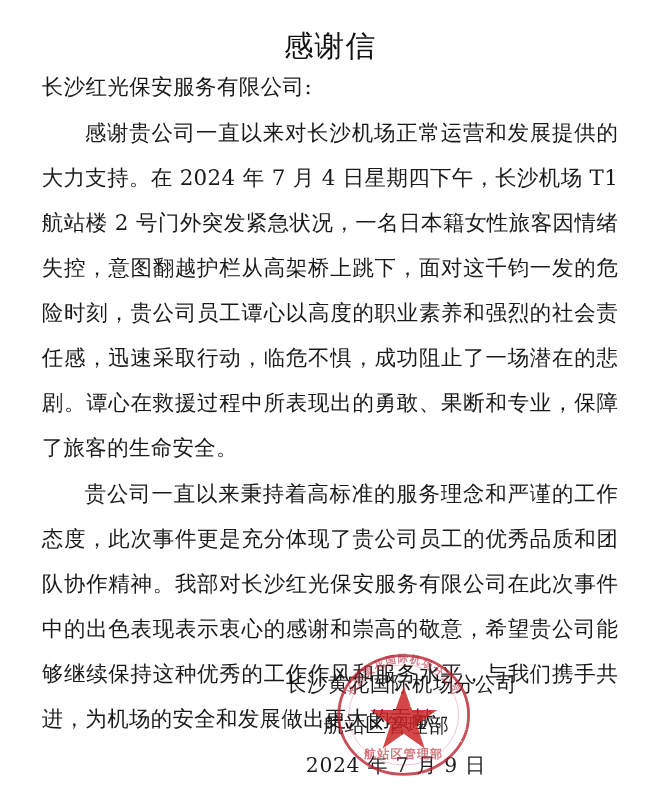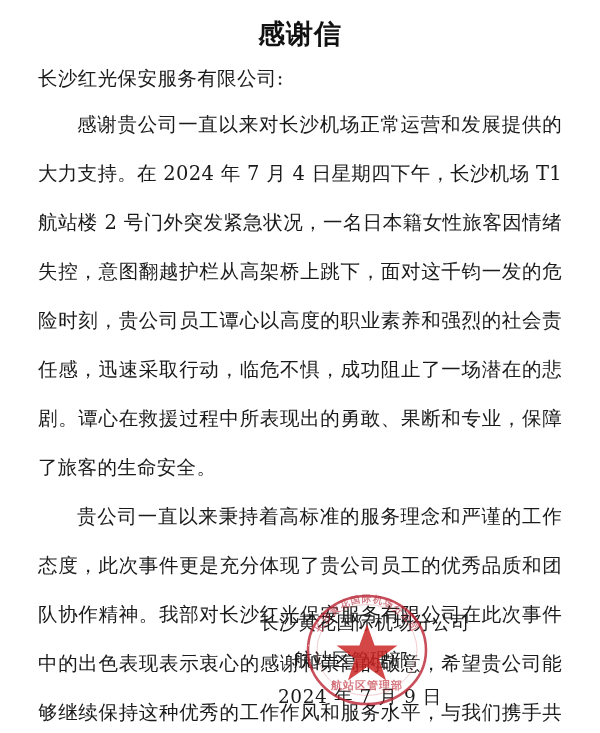--- a/index.html
+++ b/index.html
@@ -14,46 +14,46 @@
   }
   #page {
     position: relative;
     width: 600px;
     height: 733px;
     overflow: hidden;
     background: #ffffff;
   }
   .doc-title {
     position: absolute;
-    top: 16px;
+    top: 24px;
     left: 0;
     width: 600px;
     text-align: center;
     font-size: 27px;
-    font-weight: bold;
+    font-weight: normal;
     letter-spacing: 1px;
     font-family: "DejaVu Sans", "Liberation Sans", sans-serif;
     color: #111111;
   }
   .body-block {
     position: absolute;
     top: 62px;
     left: 38px;
     width: 524px;
   }
   .salutation {
     font-size: 19.5px;
     line-height: 30px;
     letter-spacing: 0.4px;
     margin: 2px 0 6px 0;
     white-space: nowrap;
   }
   .para {
     font-size: 19.5px;
-    line-height: 49px;
+    line-height: 41px;
     letter-spacing: 0.3px;
     text-align: justify;
     text-justify: inter-ideograph;
     text-indent: 2em;
     margin: 0;
   }
   .para + .para {
     margin-top: 0;
   }
   .signature {

